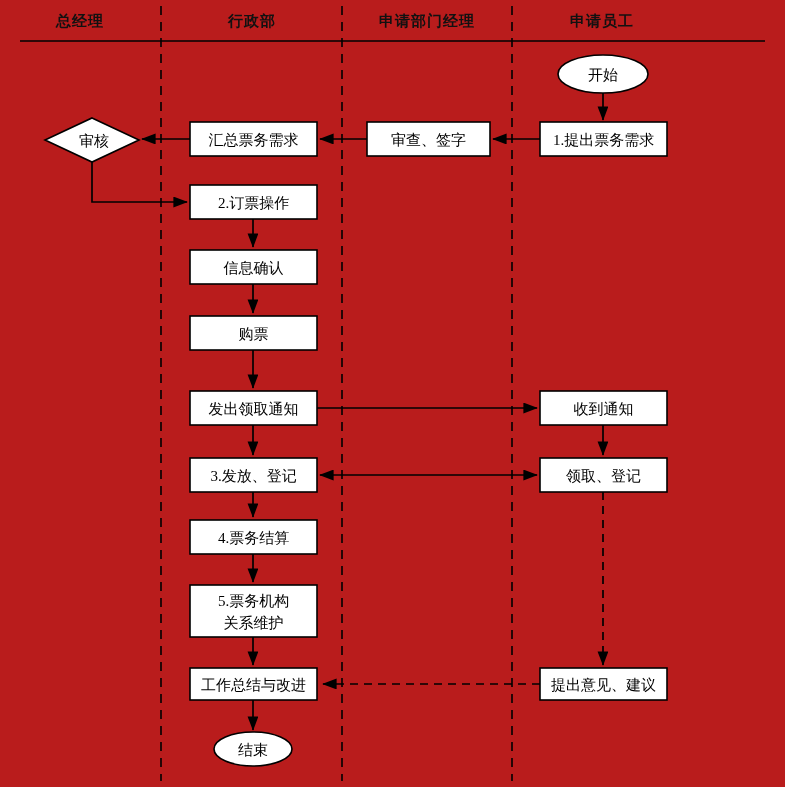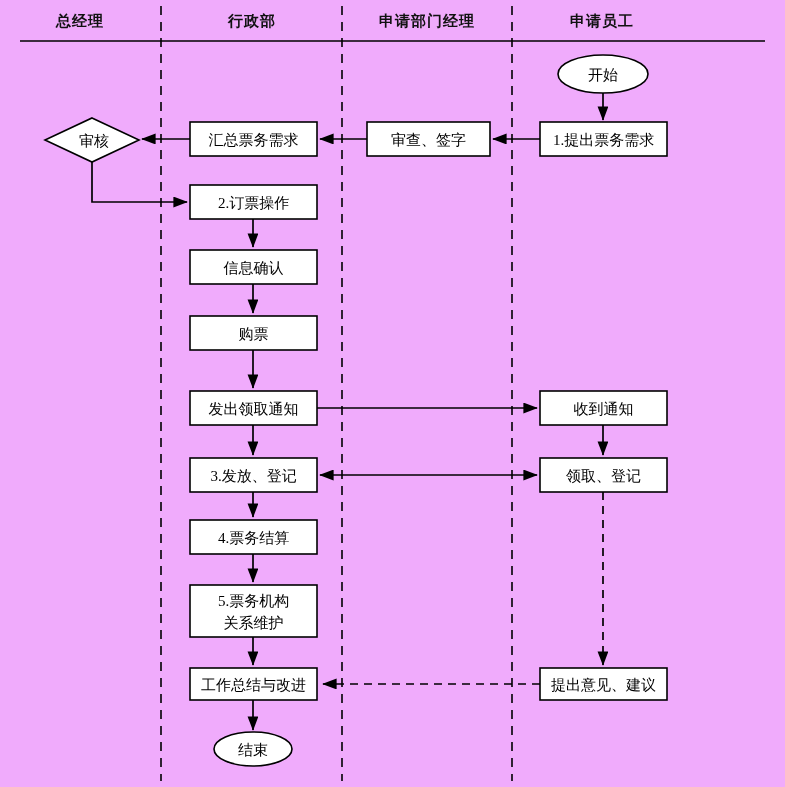--- a/index.html
+++ b/index.html
@@ -10,21 +10,21 @@
   body {
     width: 785px;
     height: 787px;
     font-family: "Liberation Sans", "DejaVu Sans", sans-serif;
     overflow: hidden;
   }
   #chart-root {
     position: relative;
     width: 785px;
     height: 787px;
-    background: #f0abfc;
+    background: #b91c1c;
   }
   svg.flow {
     display: block;
     width: 785px;
     height: 787px;
   }
   .lane-header-text {
     font-family: "Liberation Sans", "DejaVu Sans", sans-serif;
     font-size: 15px;
     font-weight: bold;

